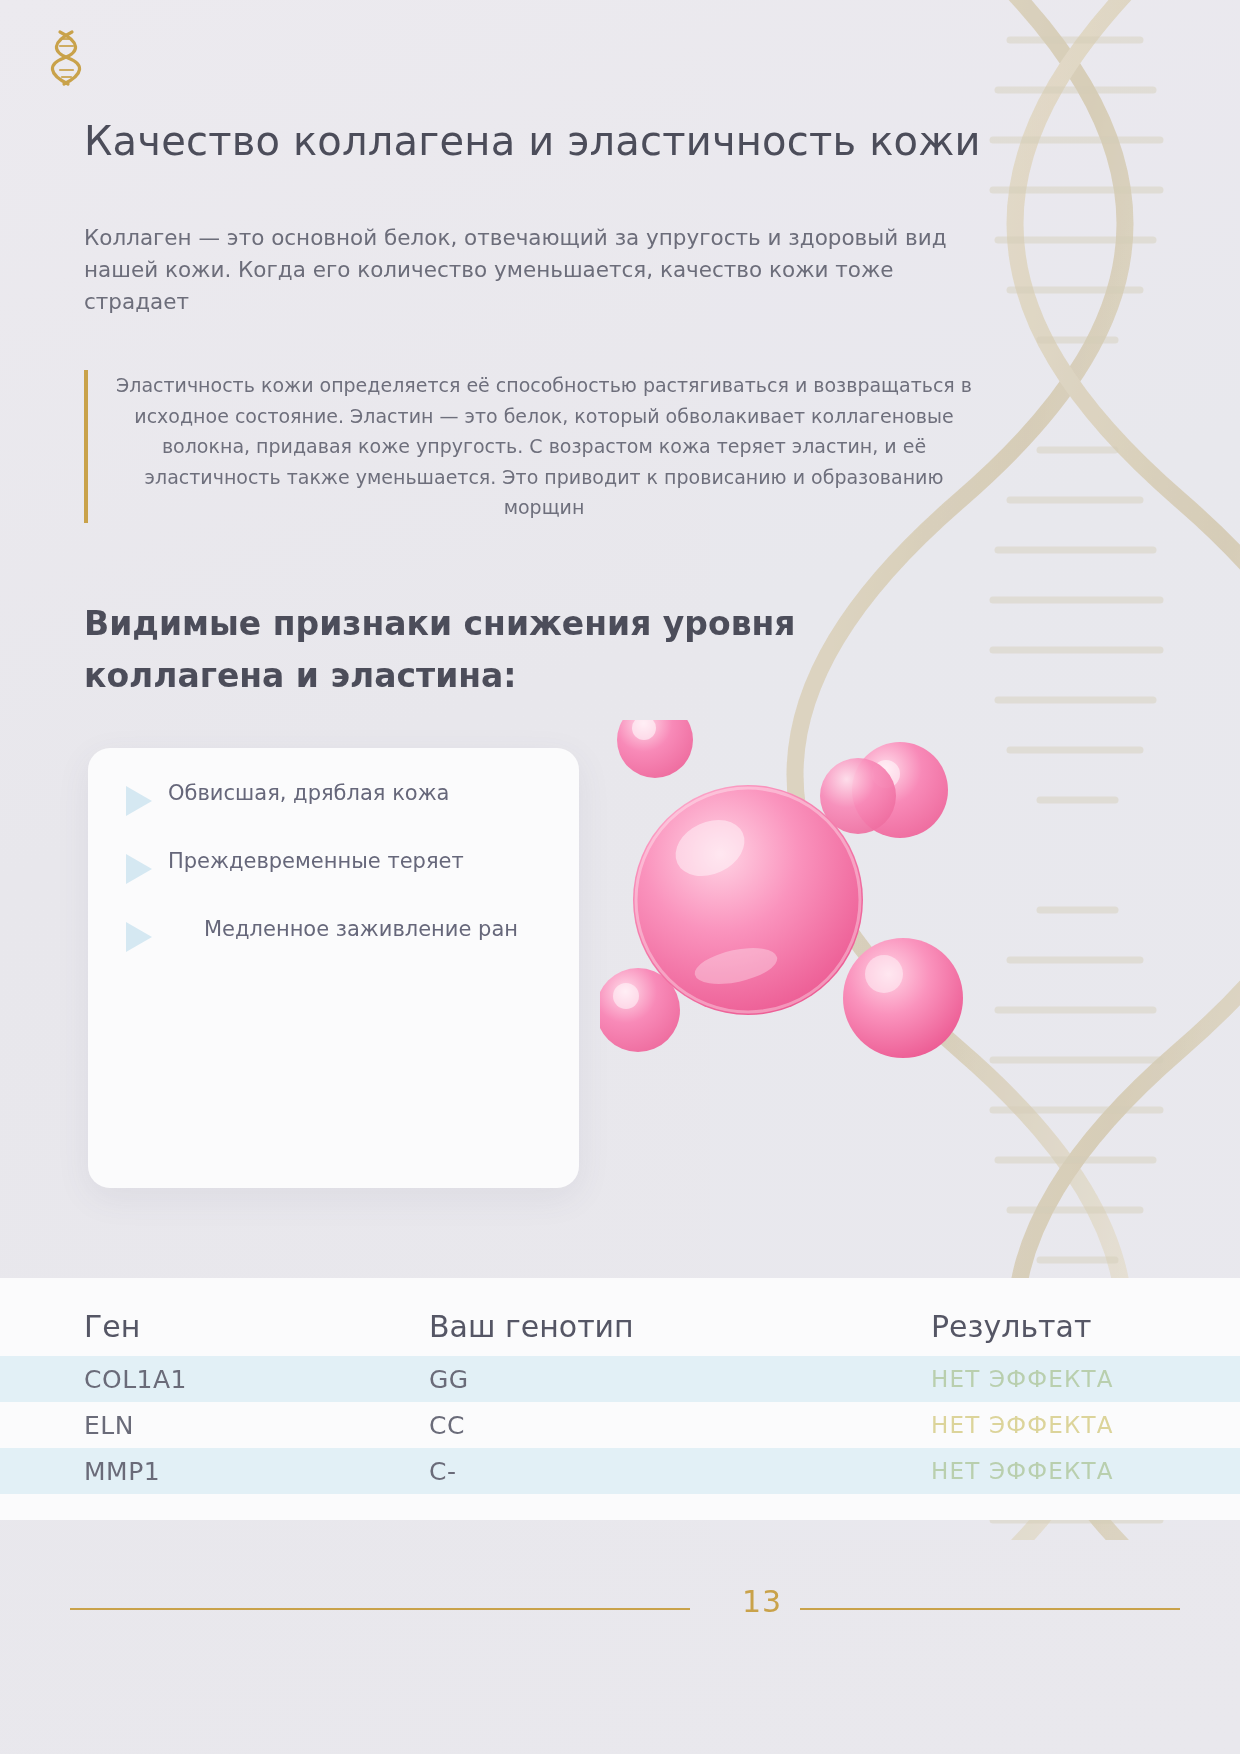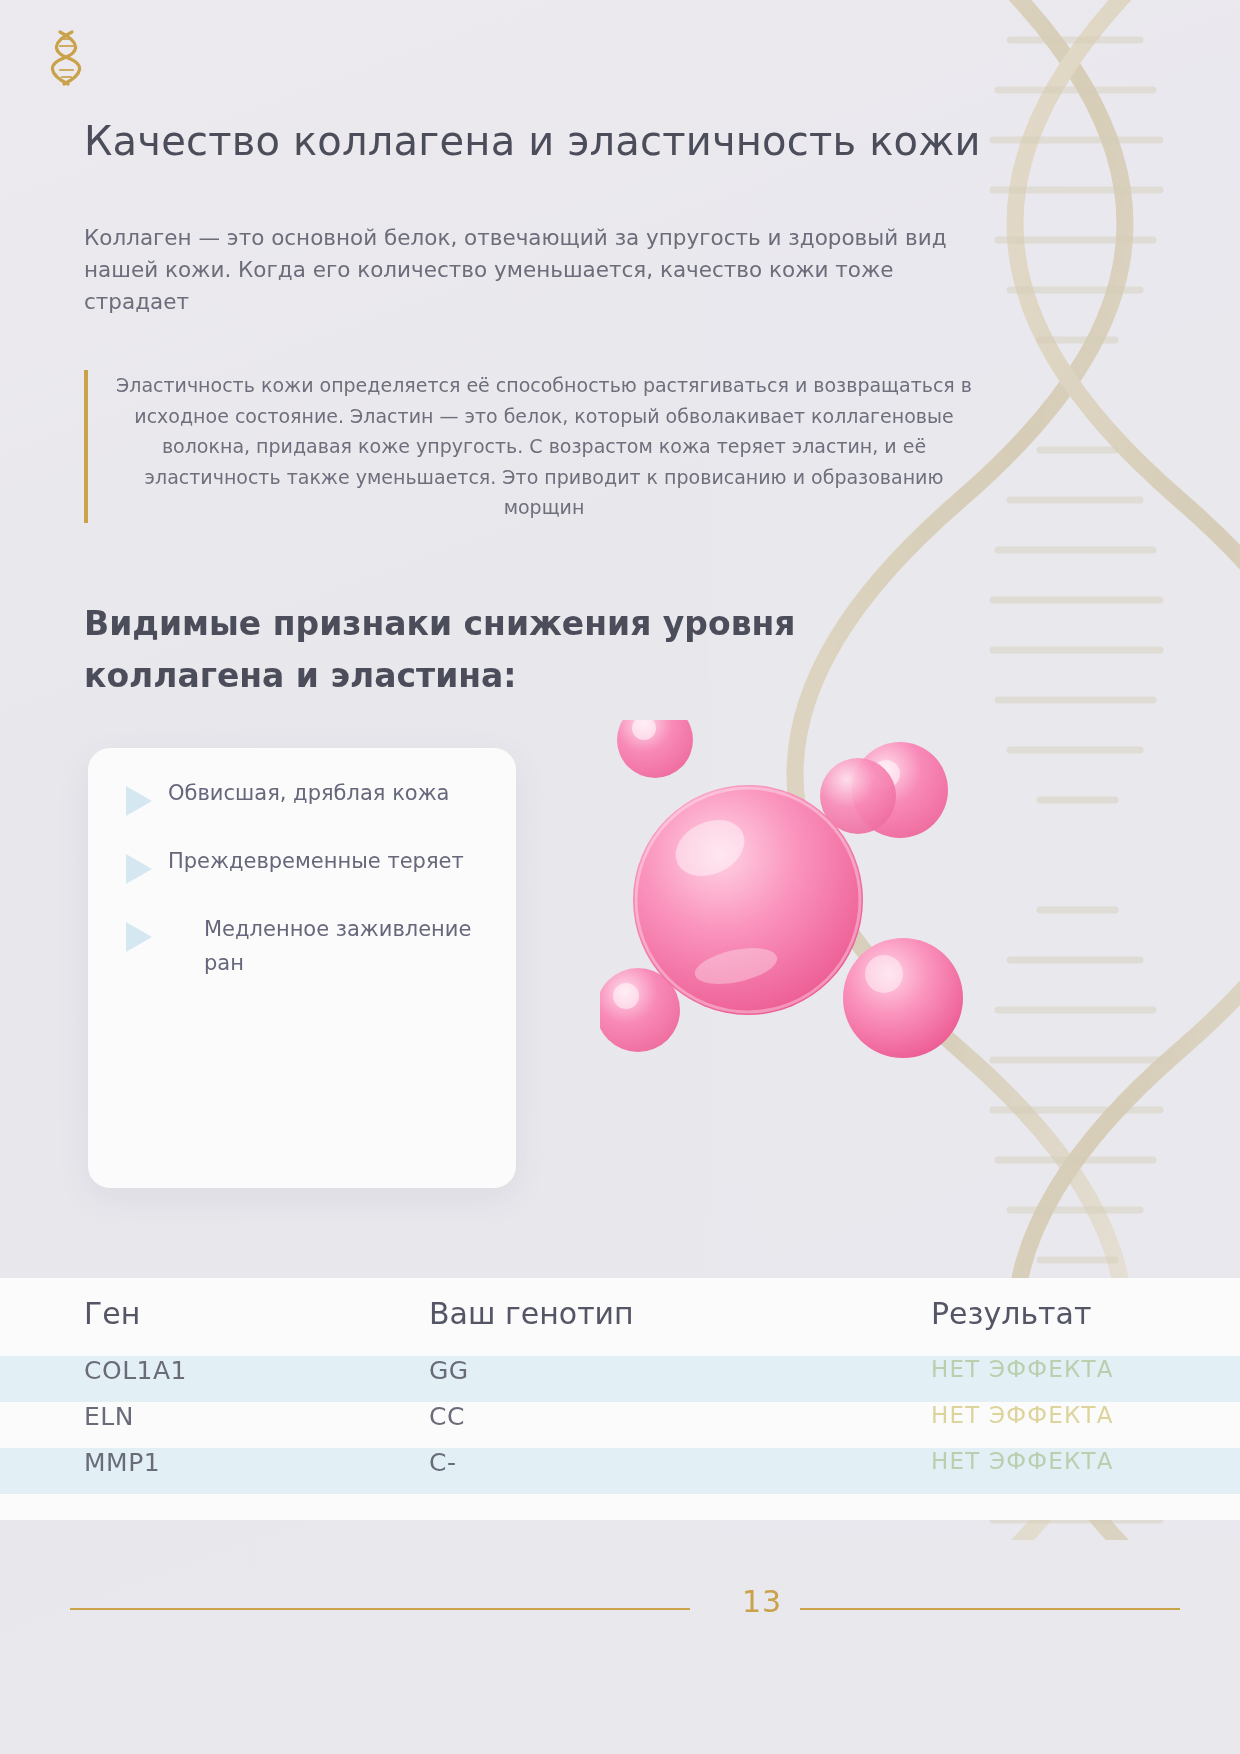--- a/index.html
+++ b/index.html
@@ -88,21 +88,21 @@
     line-height: 52px;
     color: #4c4d5a;
     font-weight: 700;
   }
 
   
   .card {
     position: absolute;
     left: 88px;
     top: 748px;
-    width: 428px;
+    width: 491px;
     height: 440px;
     background: rgba(255,255,255,.82);
     border-radius: 22px;
     box-shadow: 0 10px 34px rgba(80,80,110,.08);
     padding: 28px 26px 20px 26px;
     box-sizing: border-box;
   }
   .sign {
     display: flex;
     align-items: flex-start;
@@ -138,21 +138,21 @@
   .table-zone {
     position: absolute;
     left: 0;
     top: 1278px;
     width: 1240px;
     background: #fbfbfc;
     padding: 18px 0 26px 0;
   }
   .trow {
     display: flex;
-    align-items: flex-start;
+    align-items: center;
     height: 46px;
     padding: 0 84px;
     box-sizing: border-box;
   }
   .trow.head { height: 60px; }
   .trow.alt { background: #e2f0f6; }
   .c-gene  { width: 345px; }
   .c-geno  { width: 455px; }
   .c-res   { flex: 1; margin-left: 47px; }
   .trow.head .c-gene,

